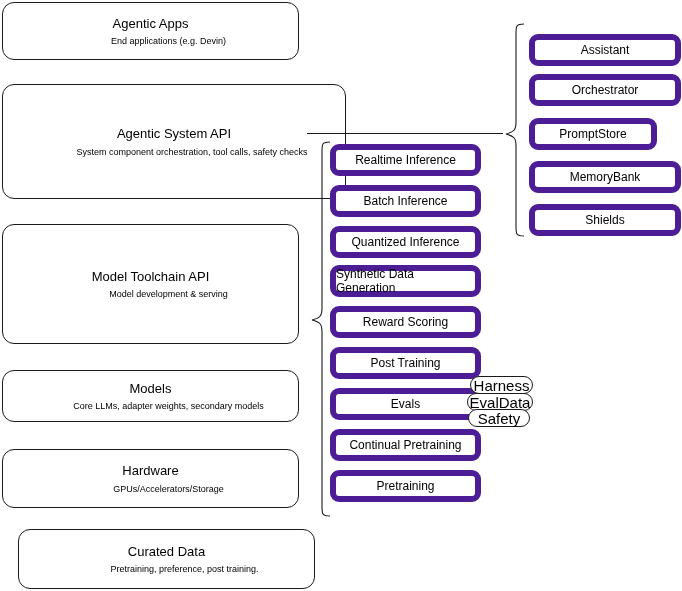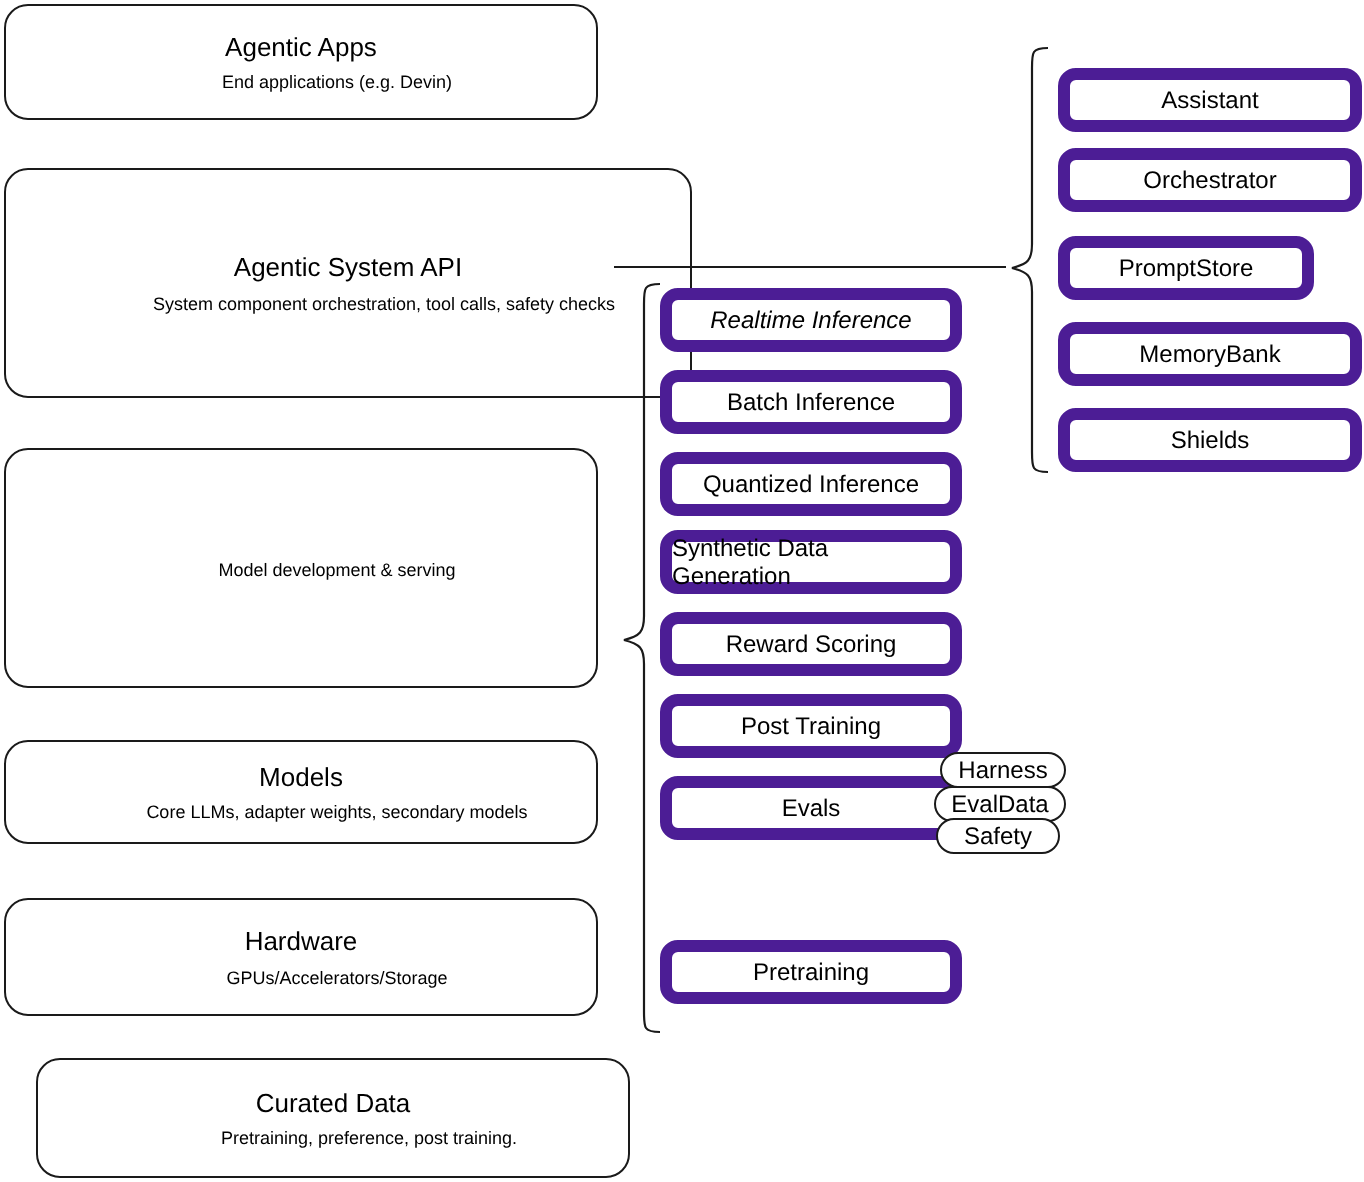--- a/index.html
+++ b/index.html
@@ -56,21 +56,21 @@
   
   .chip {
     position: absolute;
     box-sizing: border-box;
     border: 1px solid #1a1a1a;
     border-radius: 10px;
     background: #ffffff;
     display: flex;
     align-items: center;
     justify-content: center;
-    font-size: 12px;
+    font-size: 15px;
     color: #000000;
     z-index: 5;
   }
   .connector {
     position: absolute;
     background: #1a1a1a;
   }
   .brace {
     position: absolute;
     overflow: visible;
@@ -90,20 +90,21 @@
     <div class="title">Agentic Apps</div>
     <div class="subtitle">End applications (e.g. Devin)</div>
   </div>
 
   <div class="box" style="left:2px; top:84px; width:344px; height:115px;">
     <div class="title">Agentic System API</div>
     <div class="subtitle">System component orchestration, tool calls, safety checks</div>
   </div>
 
   <div class="box" style="left:2px; top:224px; width:297px; height:120px;">
+    <div class="title">Model Toolchain API</div>
     <div class="subtitle">Model development &amp; serving</div>
   </div>
 
   <div class="box" style="left:2px; top:370px; width:297px; height:52px;">
     <div class="title">Models</div>
     <div class="subtitle">Core LLMs, adapter weights, secondary models</div>
   </div>
 
   <div class="box" style="left:2px; top:449px; width:297px; height:59px;">
     <div class="title">Hardware</div>
@@ -120,40 +121,43 @@
   <svg class="brace" style="left:306px; top:140px;" width="26" height="380" viewBox="0 0 26 380">
     <path d="M 24 2
              C 16 2, 16 4, 16 12
              L 16 168
              C 16 176, 14 178, 6 180
              C 14 182, 16 184, 16 192
              L 16 366
              C 16 374, 16 376, 24 376"></path>
   </svg>
 
-  <div class="pill" style="left:330px; top:144px; width:151px; height:32px;font-style:italic;">
+  <div class="pill" style="left:330px; top:144px; width:151px; height:32px;">
     <span>Realtime Inference</span>
   </div>
   <div class="pill" style="left:330px; top:185px; width:151px; height:32px;">
     <span>Batch Inference</span>
   </div>
   <div class="pill" style="left:330px; top:226px; width:151px; height:32px;">
     <span>Quantized Inference</span>
   </div>
   <div class="pill" style="left:330px; top:265px; width:151px; height:32px;">
     <span>Synthetic Data Generation</span>
   </div>
   <div class="pill" style="left:330px; top:306px; width:151px; height:32px;">
     <span>Reward Scoring</span>
   </div>
   <div class="pill" style="left:330px; top:347px; width:151px; height:32px;">
     <span>Post Training</span>
   </div>
   <div class="pill" style="left:330px; top:388px; width:151px; height:32px;">
     <span>Evals</span>
+  </div>
+  <div class="pill" style="left:330px; top:429px; width:151px; height:32px;">
+    <span>Continual Pretraining</span>
   </div>
   <div class="pill" style="left:330px; top:470px; width:151px; height:32px;">
     <span>Pretraining</span>
   </div>
 
   <div class="chip" style="left:470px; top:376px; width:63px; height:18px;">
     <span>Harness</span>
   </div>
   <div class="chip" style="left:467px; top:393px; width:66px; height:18px;">
     <span>EvalData</span>

